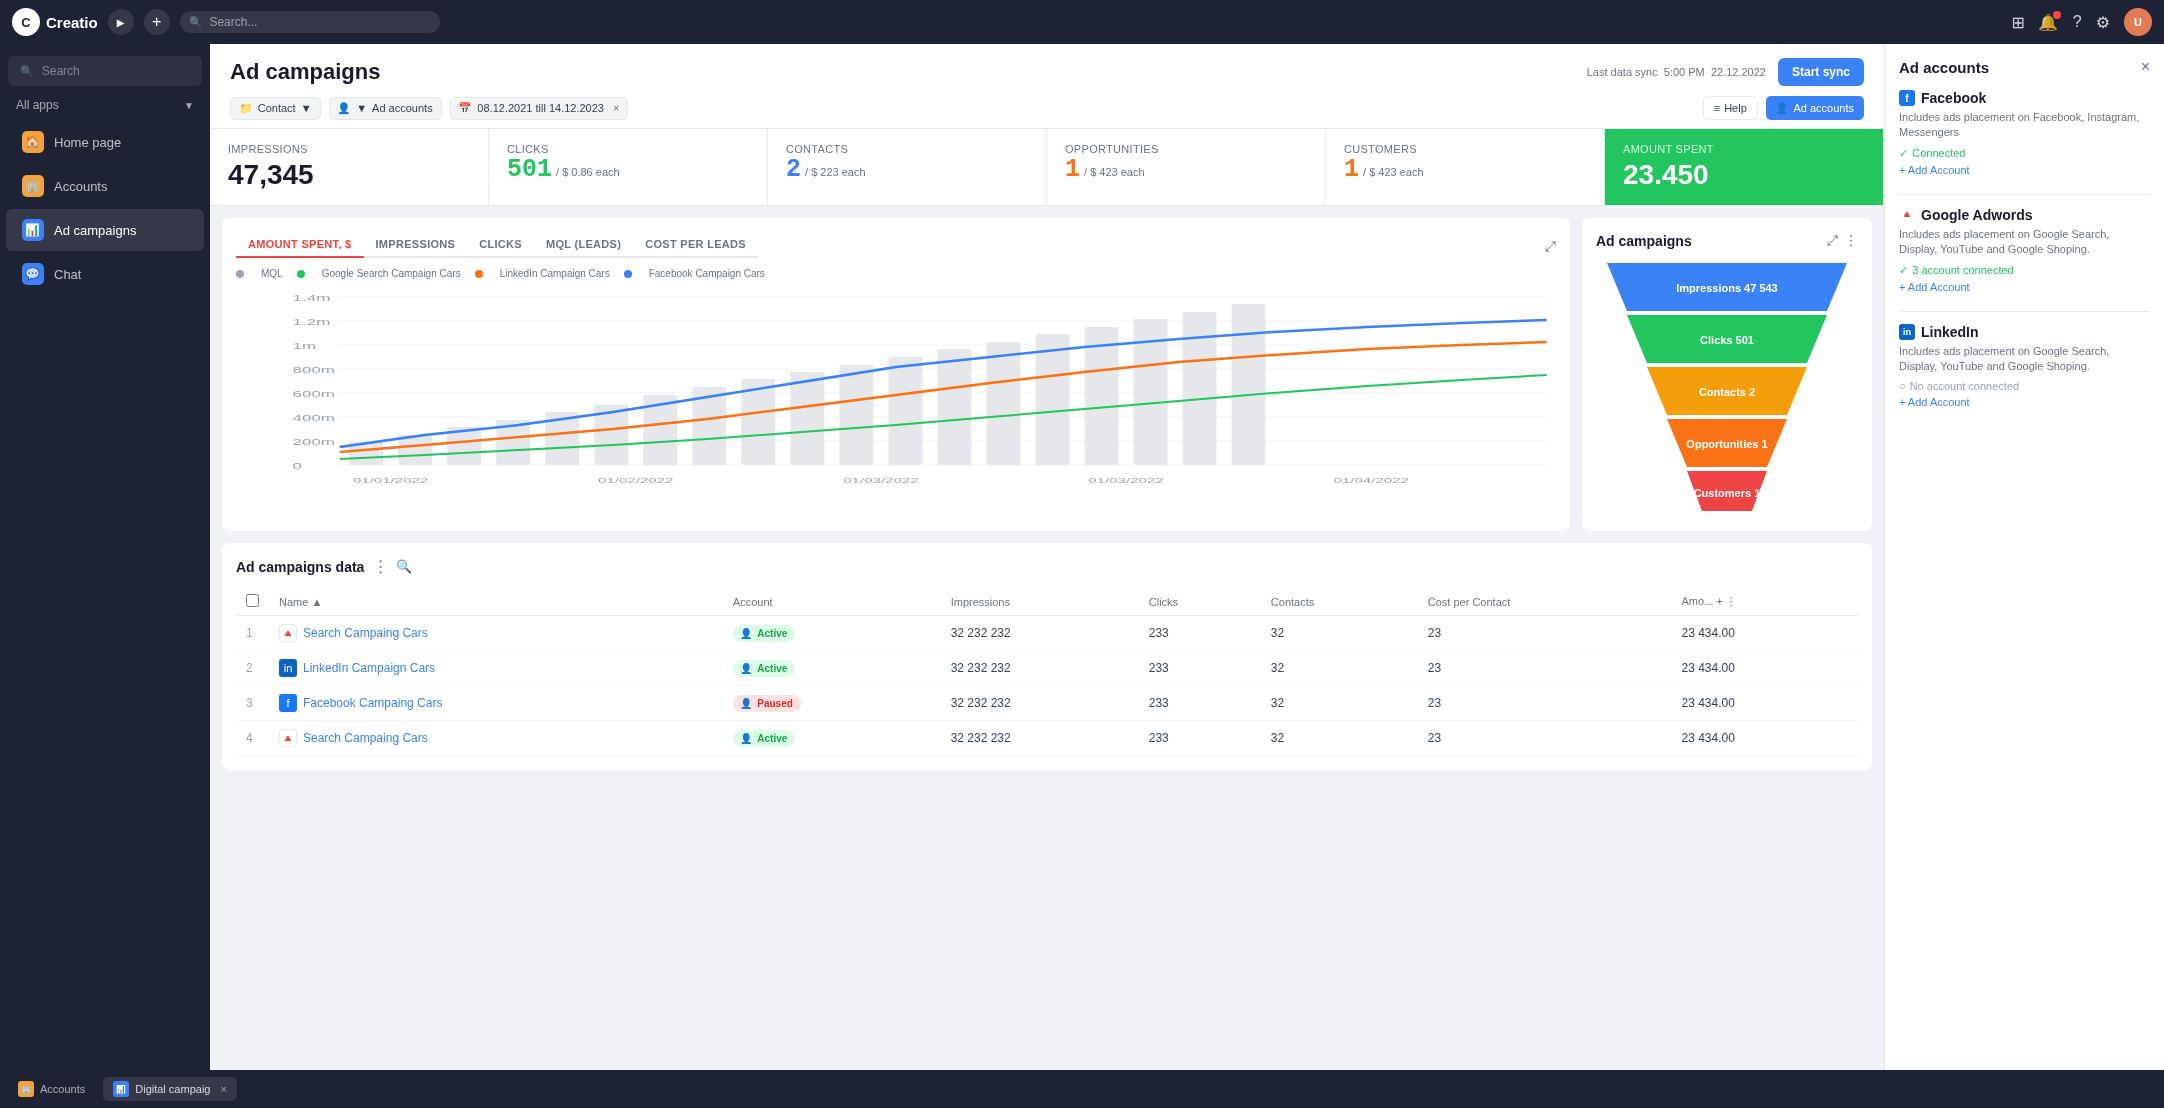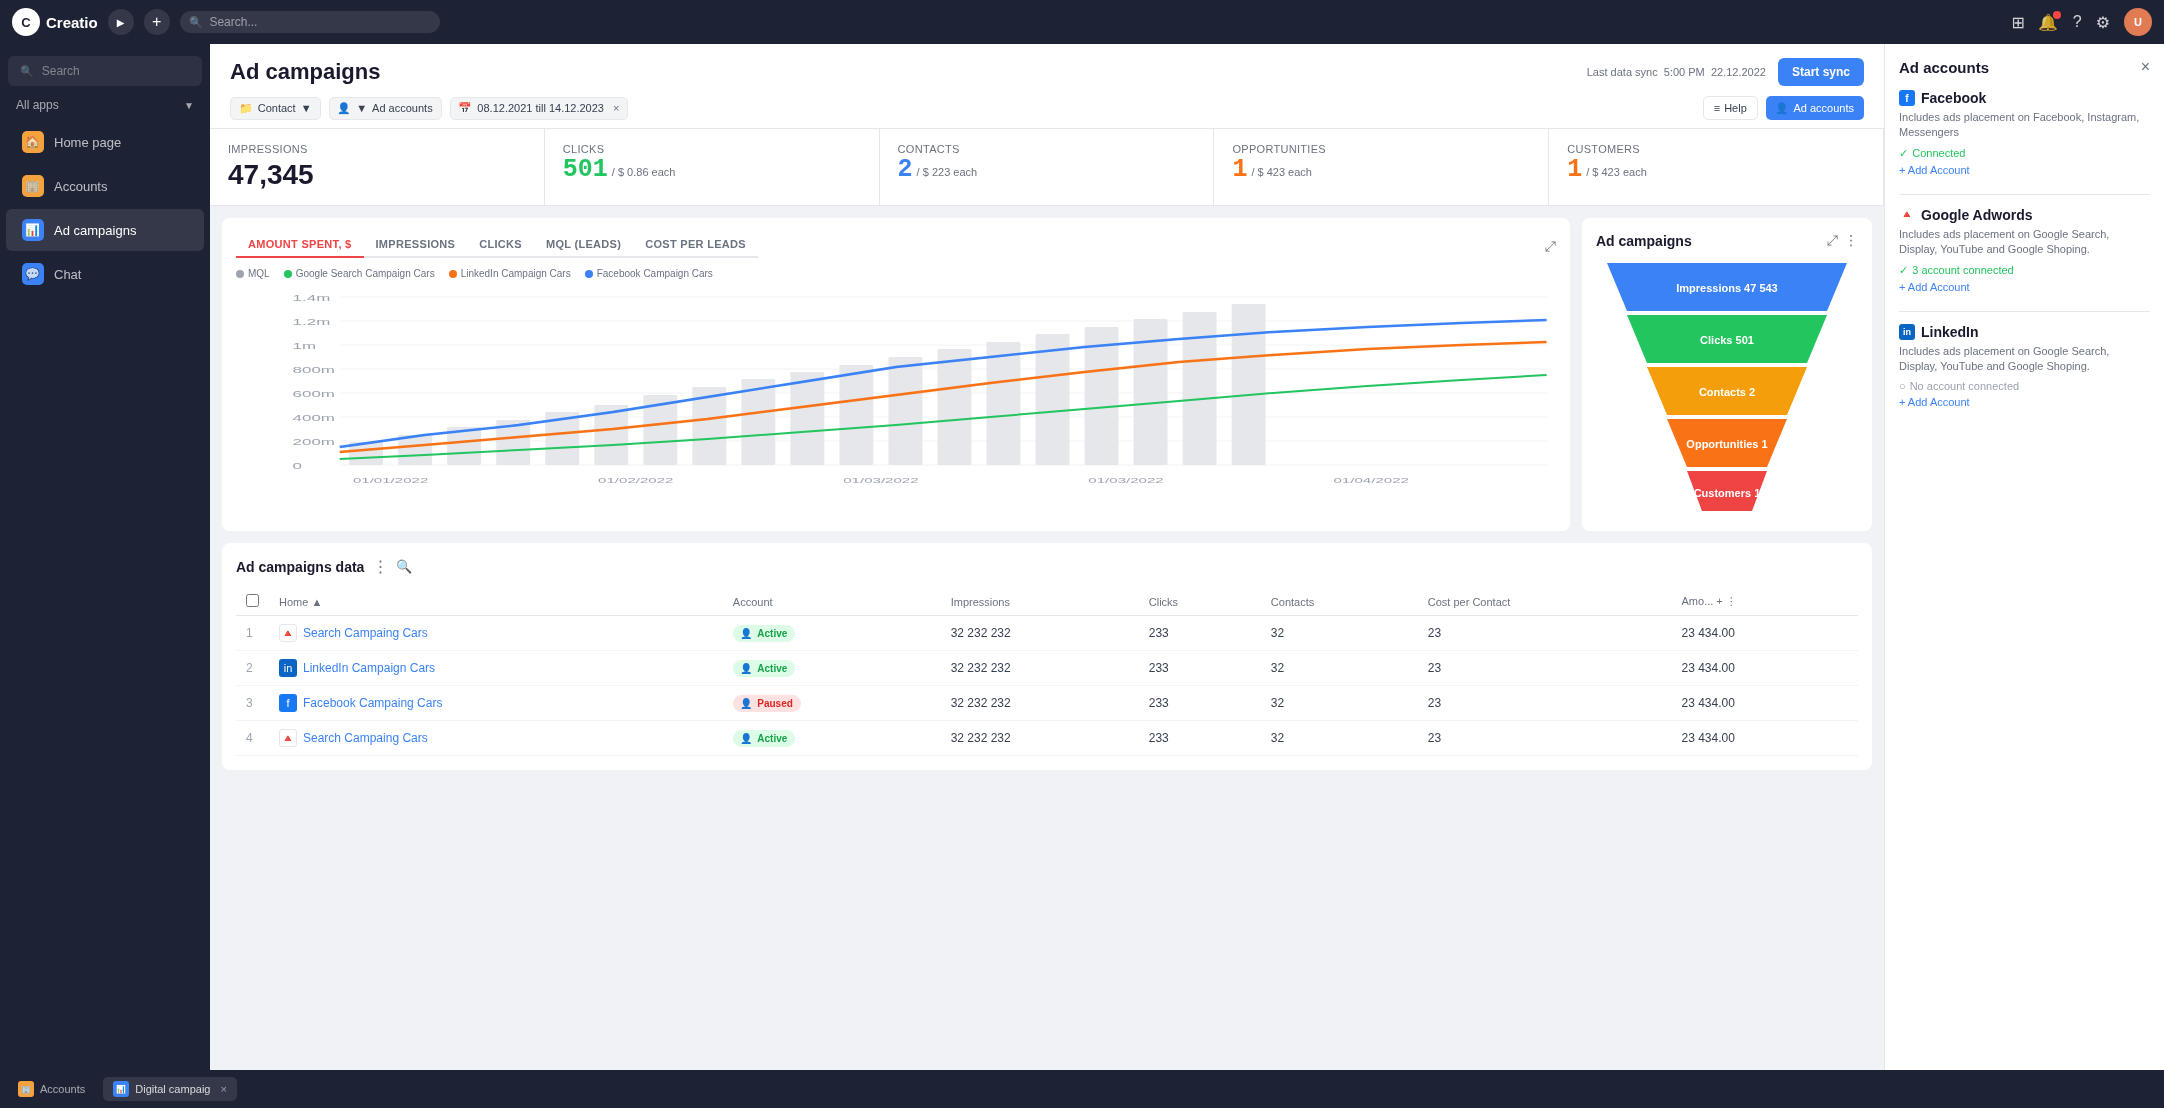--- a/index.html
+++ b/index.html
@@ -70,21 +70,21 @@
 
     
     .charts-area { display: flex; gap: 12px; padding: 12px; flex-shrink: 0; }
 
     
     .chart-left { flex: 1; background: white; border-radius: 8px; padding: 14px; }
     .chart-tabs { display: flex; gap: 0; border-bottom: 2px solid #e5e7eb; margin-bottom: 10px; }
     .chart-tab { padding: 6px 12px; font-size: 11px; font-weight: 600; color: #6b7280; cursor: pointer; border-bottom: 2px solid transparent; margin-bottom: -2px; text-transform: uppercase; letter-spacing: 0.3px; }
     .chart-tab.active { color: #ef4444; border-bottom-color: #ef4444; }
     .chart-legend { display: flex; gap: 14px; margin-bottom: 8px; flex-wrap: wrap; }
-    .legend-item { display: flex; align-items: center; gap: 4px; font-size: 10px; color: #6b7280; }
+    .legend-item { display: flex; align-items: center; gap: 17px; font-size: 10px; color: #6b7280; }
     .legend-dot { width: 8px; height: 8px; border-radius: 50%; }
 
     
     .chart-svg { width: 100%; height: 200px; }
 
     
     .chart-right { width: 290px; background: white; border-radius: 8px; padding: 14px; flex-shrink: 0; }
     .chart-right-header { display: flex; align-items: center; justify-content: space-between; margin-bottom: 14px; }
     .chart-right-title { font-size: 14px; font-weight: 600; color: #1a1a2e; }
     .chart-right-icons { display: flex; gap: 6px; color: #6b7280; cursor: pointer; font-size: 14px; }
@@ -254,20 +254,24 @@
           <span class="metric-main orange-val">1</span>
           <span style="font-size:11px;color:#6b7280;">/ $ 423 each</span>
         </div>
       </div>
       <div class="metric-card">
         <div class="metric-label">Customers</div>
         <div class="metric-value-row">
           <span class="metric-main orange-val">1</span>
           <span style="font-size:11px;color:#6b7280;">/ $ 423 each</span>
         </div>
+      </div>
+      <div class="metric-card green">
+        <div class="metric-label">Amount spent</div>
+        <div class="metric-value">23.450</div>
       </div>
     </div>
 
     <div class="charts-area">
 
       <div class="chart-left">
         <div style="display:flex;align-items:center;justify-content:space-between;">
           <div class="chart-tabs">
             <div class="chart-tab active">AMOUNT SPENT, $</div>
             <div class="chart-tab">IMPRESSIONS</div>
@@ -382,21 +386,21 @@
     <div class="data-table-section">
       <div class="data-table-header">
         <span class="data-table-title">Ad campaigns data</span>
         <span style="color:#6b7280;cursor:pointer;">⋮</span>
         <span style="color:#6b7280;cursor:pointer;font-size:13px;">🔍</span>
       </div>
       <table>
         <thead>
           <tr>
             <th style="width:28px;"><input type="checkbox" style=""></th>
-            <th>Home ▲</th>
+            <th>Name ▲</th>
             <th>Account</th>
             <th>Impressions</th>
             <th>Clicks</th>
             <th>Contacts</th>
             <th>Cost per Contact</th>
             <th>Amo...
               <span style="color:#6b7280;cursor:pointer;">+</span>
               <span style="color:#6b7280;cursor:pointer;">⋮</span>
             </th>
           </tr>

